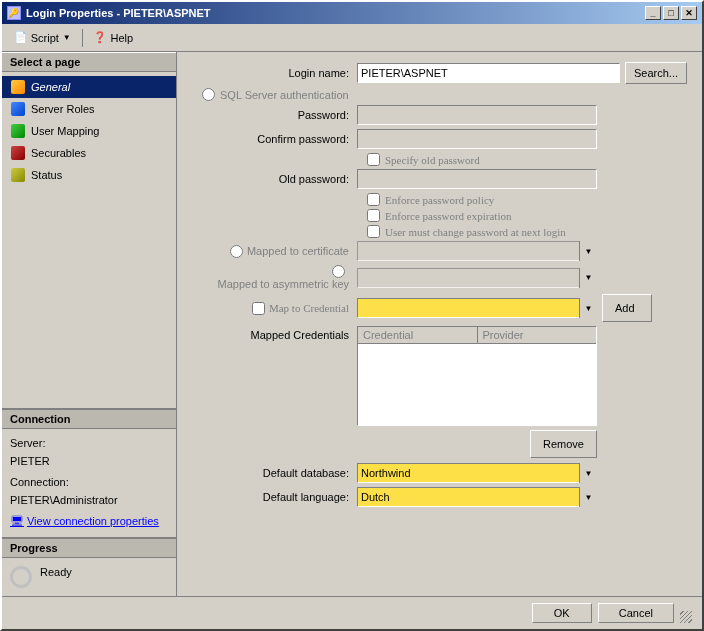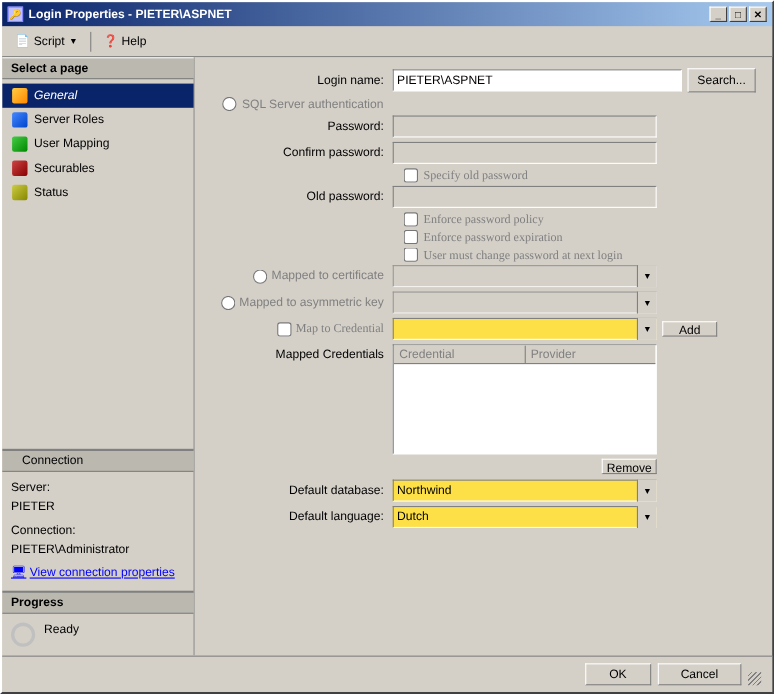--- a/index.html
+++ b/index.html
@@ -190,22 +190,22 @@
       height: 14px;
     }
 
     
     .sidebar-connection {
       margin-top: auto;
       border-top: 2px solid #808080;
     }
     .sidebar-connection-title {
       background: #bbb8b0;
-      padding: 3px 18px;
-      font-weight: normal;
+      padding: 3px 8px;
+      font-weight: bold;
       font-size: 11px;
       border-bottom: 1px solid #808080;
     }
     .sidebar-connection-content {
       padding: 6px 8px;
       font-size: 11px;
       line-height: 1.6;
     }
     .connection-link {
       color: #0000ff;
@@ -400,29 +400,29 @@
       border-right: 1px solid #808080;
       color: #808080;
     }
     .credentials-header-cell:last-child {
       border-right: none;
     }
 
     
     .add-btn, .remove-btn {
       margin-left: 5px;
-      padding: 2px 0;
+      padding: 2px 12px;
       background: #d4d0c8;
       border: 1px solid;
       border-color: #ffffff #808080 #808080 #ffffff;
       font-size: 11px;
       cursor: pointer;
-      height: 14px;
+      height: 28px;
       min-width: 50px;
-      text-align: center;
+      text-align: left;
     }
 
     
     .bottom-bar {
       background: #d4d0c8;
       border-top: 1px solid #808080;
       padding: 6px 10px;
       display: flex;
       justify-content: flex-end;
       gap: 6px;
@@ -610,21 +610,21 @@
           <input type="radio" name="map-type" style="margin-right: 4px;">
           <span class="radio-label">Mapped to certificate</span>
         </div>
         <div class="dropdown-wrapper">
           <select class="dropdown dropdown-disabled" disabled=""></select>
           <div class="dropdown-arrow-btn">▼</div>
         </div>
       </div>
 
       <div class="form-row">
-        <div style="display:flex;align-items:flex-start;min-width:165px;justify-content:flex-end;padding-right:8px;">
+        <div style="display:flex;align-items:flex-end;min-width:165px;justify-content:flex-end;padding-right:8px;flex-direction:column;">
           <input type="radio" name="map-type" style="margin-right: 4px;">
           <span class="radio-label">Mapped to asymmetric key</span>
         </div>
         <div class="dropdown-wrapper">
           <select class="dropdown dropdown-disabled" disabled=""></select>
           <div class="dropdown-arrow-btn">▼</div>
         </div>
       </div>
 
       <div class="form-row">

